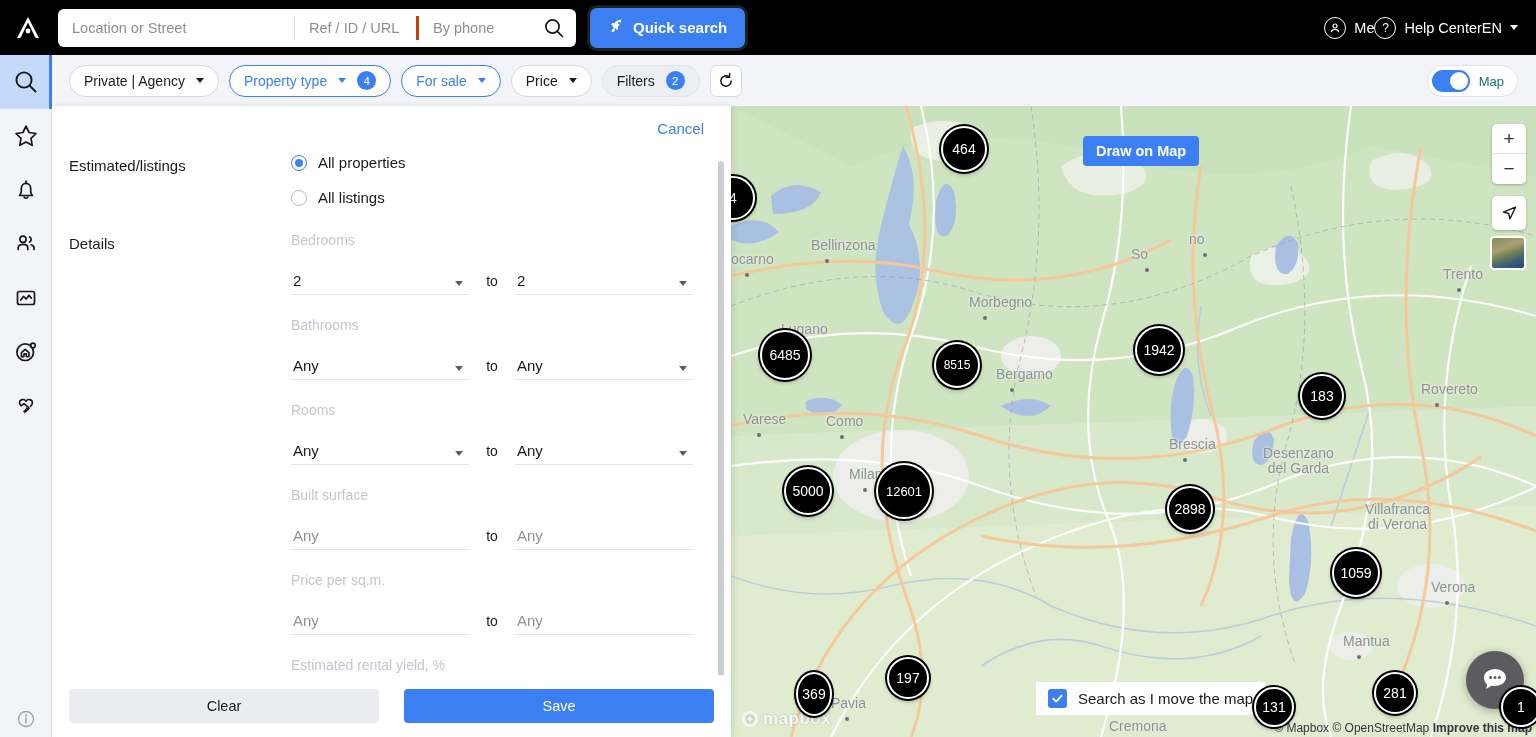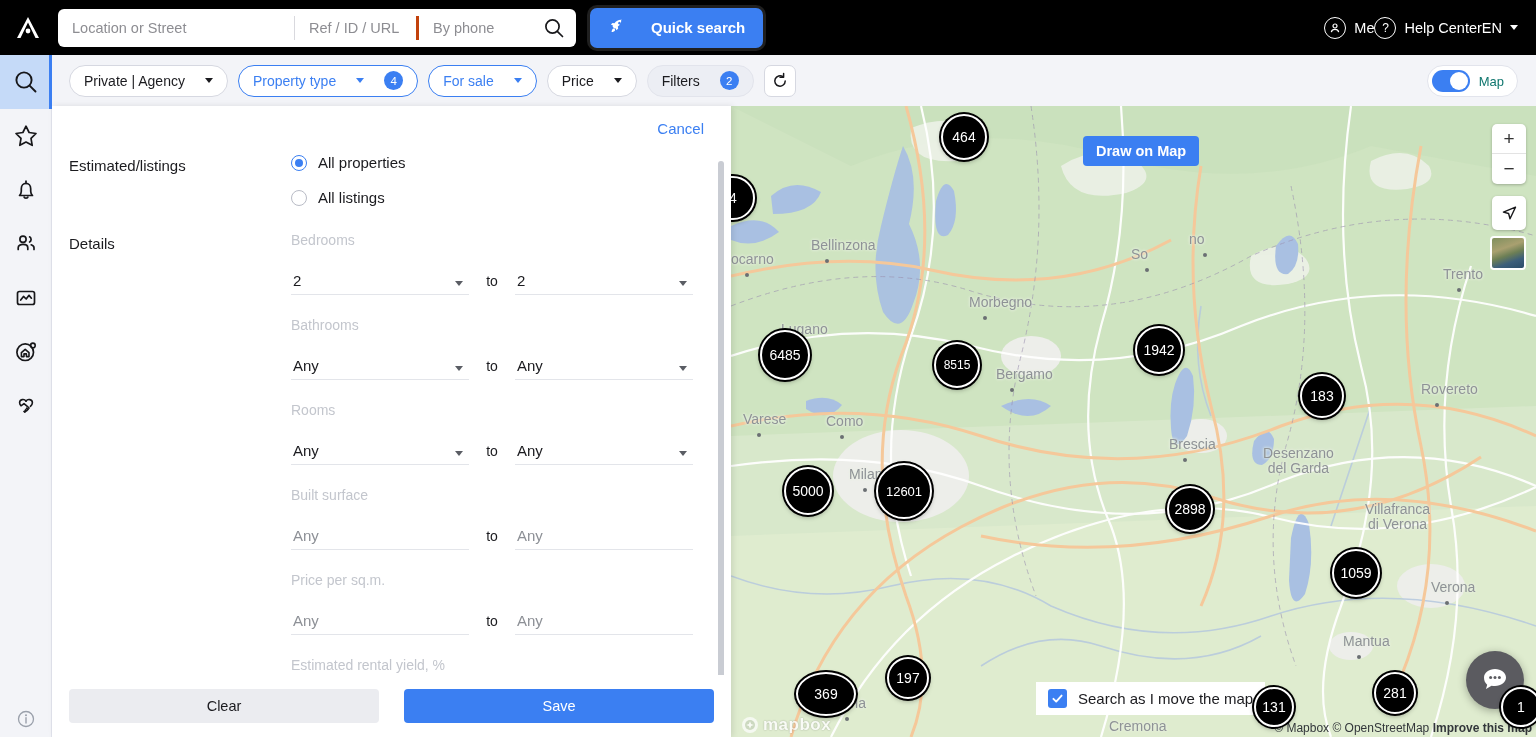--- a/index.html
+++ b/index.html
@@ -22,21 +22,21 @@
     width: 518px; height: 38px; background: #fff; border-radius: 6px;
     display: flex; align-items: center; margin-left: 2px;
   }
   .sf { height: 24px; display: flex; align-items: center; padding: 0 14px; color: #8d8d92; font-size: 14.5px; }
   .sf.loc { width: 236px; }
   .sf.ref { width: 122px; border-left: 1px solid #d9d9de; }
   .sf.phone { width: 116px; border-left: 3px solid #c2410c; }
   .sf-search-btn { flex: 1; display: flex; align-items: center; justify-content: center; cursor: pointer; }
   .qs {
     margin-left: 14px; height: 40px; background: #3b7ff2; color: #fff;
-    border-radius: 7px; display: flex; align-items: center; gap: 25px;
+    border-radius: 7px; display: flex; align-items: center; gap: 7px;
     padding: 0 18px; font-size: 15px; font-weight: bold; cursor: pointer;
     box-shadow: 0 0 0 3px rgba(255,255,255,0.12);
   }
   .top-right {
     margin-left: auto; display: flex; align-items: center; 
     padding-right: 18px; color: #fff; font-size: 14.5px;
   }
   .tr-item { display: flex; align-items: center; gap: 8px; cursor: pointer; }
   .circ-ico {
     width: 22px; height: 22px; border: 1.6px solid #fff; border-radius: 50%;
@@ -58,21 +58,21 @@
   }
   .rail-info { position: absolute; bottom: 8px; left: 0; width: 52px; display: flex; justify-content: center; }
 
   
   .chipbar {
     position: absolute; top: 55px; left: 52px; width: 1484px; height: 51px;
     background: #f3f4f8; display: flex; align-items: center; padding-left: 17px; z-index: 45;
   }
   .chip {
     height: 32px; border: 1px solid #d6d8e1; border-radius: 17px; background: #fff;
-    display: flex; align-items: center; gap: 20px; padding: 0 14px; margin-right: 10px;
+    display: flex; align-items: center; gap: 11px; padding: 0 14px; margin-right: 10px;
     font-size: 14px; color: #1b1b1f; cursor: pointer; white-space: nowrap;
   }
   .chip.blue { border-color: #3b7ff2; color: #3b7ff2; }
   .chip.grey { background: #eceef4; border-color: #e2e4ec; }
   .caret { border-left: 4px solid transparent; border-right: 4px solid transparent; border-top: 5px solid currentColor; }
   .badge {
     min-width: 19px; height: 19px; border-radius: 10px; background: #3b7ff2; color: #fff;
     font-size: 11.5px; display: flex; align-items: center; justify-content: center; padding: 0 5px;
   }
   .refresh-btn {
@@ -111,21 +111,21 @@
   .zoomctl div { height: 30px; display: flex; align-items: center; justify-content: center; font-size: 19px; color: #333; cursor: pointer; }
   .zoomctl div:first-child { border-bottom: 1px solid #e3e3e3; }
   .locatectl { position: absolute; right: 10px; top: 90px; width: 34px; height: 34px; background: #fff; border-radius: 5px; box-shadow: 0 1px 3px rgba(0,0,0,.25); display: flex; align-items: center; justify-content: center; cursor: pointer; }
   .satbtn { position: absolute; right: 10px; top: 130px; width: 36px; height: 34px; border: 2px solid #fff; border-radius: 4px; overflow: hidden; cursor: pointer;
     background: linear-gradient(160deg,#7f8f5e 0%, #a9a070 35%, #6d7f55 55%, #3c5e7a 75%, #2a4c68 100%); }
   .searchmove {
     position: absolute; left: 305px; bottom: 22px; background: #fff; padding: 7px 12px;
     display: flex; align-items: center; gap: 11px; font-size: 15px; color: #1b1b1f; cursor: pointer;
   }
   .cbx { width: 19px; height: 19px; border-radius: 3px; background: #3b7ff2; display: flex; align-items: center; justify-content: center; }
-  .mapbox-logo { position: absolute; left: 10px; bottom: 2px; display: flex; align-items: center; gap: 4px; opacity: .82; }
+  .mapbox-logo { position: absolute; left: 10px; bottom: 8px; display: flex; align-items: center; gap: 4px; opacity: .82; }
   .mapbox-logo .mtxt { font-size: 17px; font-weight: bold; color: #fff; letter-spacing: .5px; text-shadow: 0 0 2px rgba(0,0,0,.35); }
   .attrib { position: absolute; right: 4px; bottom: 2px; font-size: 12px; color: #33373b; white-space: nowrap; }
   .attrib b { font-weight: bold; }
   .chatbtn {
     position: absolute; right: 12px; bottom: 28px; width: 58px; height: 58px; border-radius: 50%;
     background: #5b5b60; display: flex; align-items: center; justify-content: center; cursor: pointer;
     box-shadow: 0 2px 8px rgba(0,0,0,.3);
   }
 
   
@@ -460,31 +460,31 @@
         <div class="mdot" style="left: 714px; top: 495px;"></div>
         <div class="mlabel" style="left: 100px; top: 589px;">Pavia</div>
         <div class="mdot" style="left: 114px; top: 611px;"></div>
         <div class="mlabel" style="left: 378px; top: 612px;">Cremona</div>
         <div class="mlabel" style="left: 612px; top: 527px;">Mantua</div>
         <div class="mdot" style="left: 626px; top: 549px;"></div>
         <div class="mlabel two" style="left: 532px; top: 340px;">Desenzano<br>del Garda</div>
         <div class="mlabel two" style="left: 634px; top: 396px;">Villafranca<br>di Verona</div>
       </div>
     <div id="map-clusters">
-        <div class="cluster" style="width: 46px; height: 46px; left: 210px; top: 8px; font-size: 14px;">464</div>
+        <div class="cluster" style="width: 46px; height: 46px; left: 210px; top: 20px; font-size: 14px;">464</div>
         <div class="cluster" style="width: 44px; height: 44px; left: -20px; top: 70px; font-size: 14px;">4</div>
         <div class="cluster" style="width: 50px; height: 50px; left: 29px; top: 224px; font-size: 14px;">6485</div>
         <div class="cluster" style="width: 46px; height: 46px; left: 203px; top: 236px; font-size: 12px;">8515</div>
         <div class="cluster" style="width: 48px; height: 48px; left: 404px; top: 220px; font-size: 14px;">1942</div>
         <div class="cluster" style="width: 44px; height: 44px; left: 569px; top: 268px; font-size: 14px;">183</div>
         <div class="cluster" style="width: 46px; height: 46px; left: 436px; top: 380px; font-size: 14px;">2898</div>
         <div class="cluster" style="width: 48px; height: 48px; left: 53px; top: 361px; font-size: 14px;">5000</div>
         <div class="cluster" style="width: 56px; height: 56px; left: 145px; top: 357px; font-size: 13px;">12601</div>
         <div class="cluster" style="width: 48px; height: 48px; left: 601px; top: 443px; font-size: 14px;">1059</div>
-        <div class="cluster" style="width: 60px; height: 44px; left: 65px; top: 566px; font-size: 14px; text-align: right;">369</div>
+        <div class="cluster" style="width: 36px; height: 44px; left: 65px; top: 566px; font-size: 14px; text-align: right;">369</div>
         <div class="cluster" style="width: 42px; height: 42px; left: 156px; top: 551px; font-size: 14px;">197</div>
         <div class="cluster" style="width: 40px; height: 40px; left: 523px; top: 581px; font-size: 14px;">131</div>
         <div class="cluster" style="width: 42px; height: 42px; left: 643px; top: 566px; font-size: 14px;">281</div>
         <div class="cluster" style="width: 40px; height: 40px; left: 770px; top: 581px; font-size: 14px;">1</div>
       </div>
   </div>
 
   <div class="panel">
     <div class="panel-scroll">
       <div class="cancel">Cancel</div>

